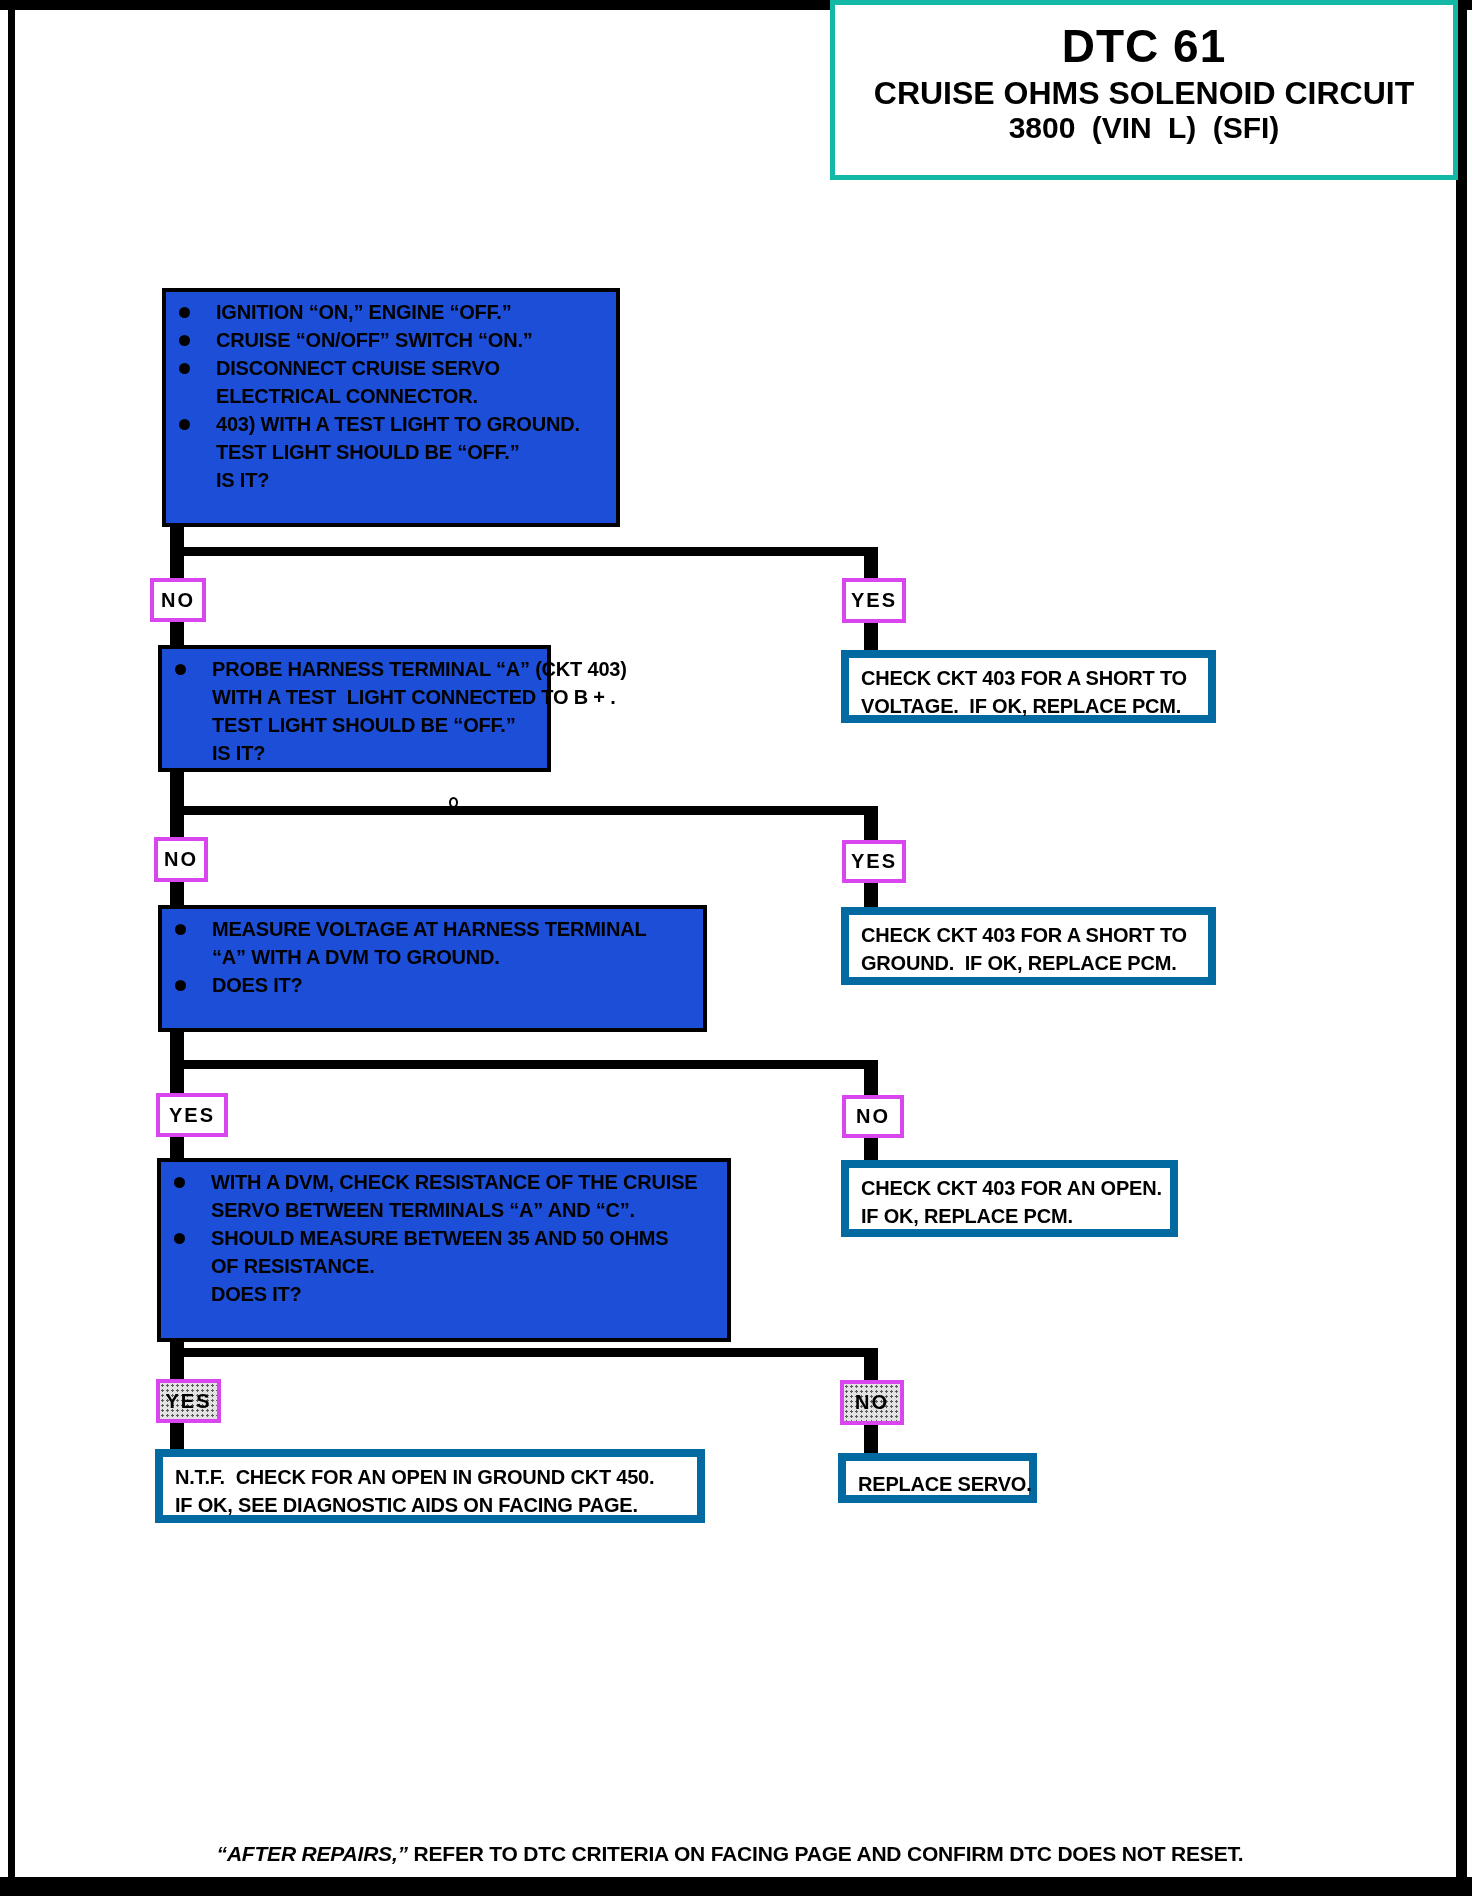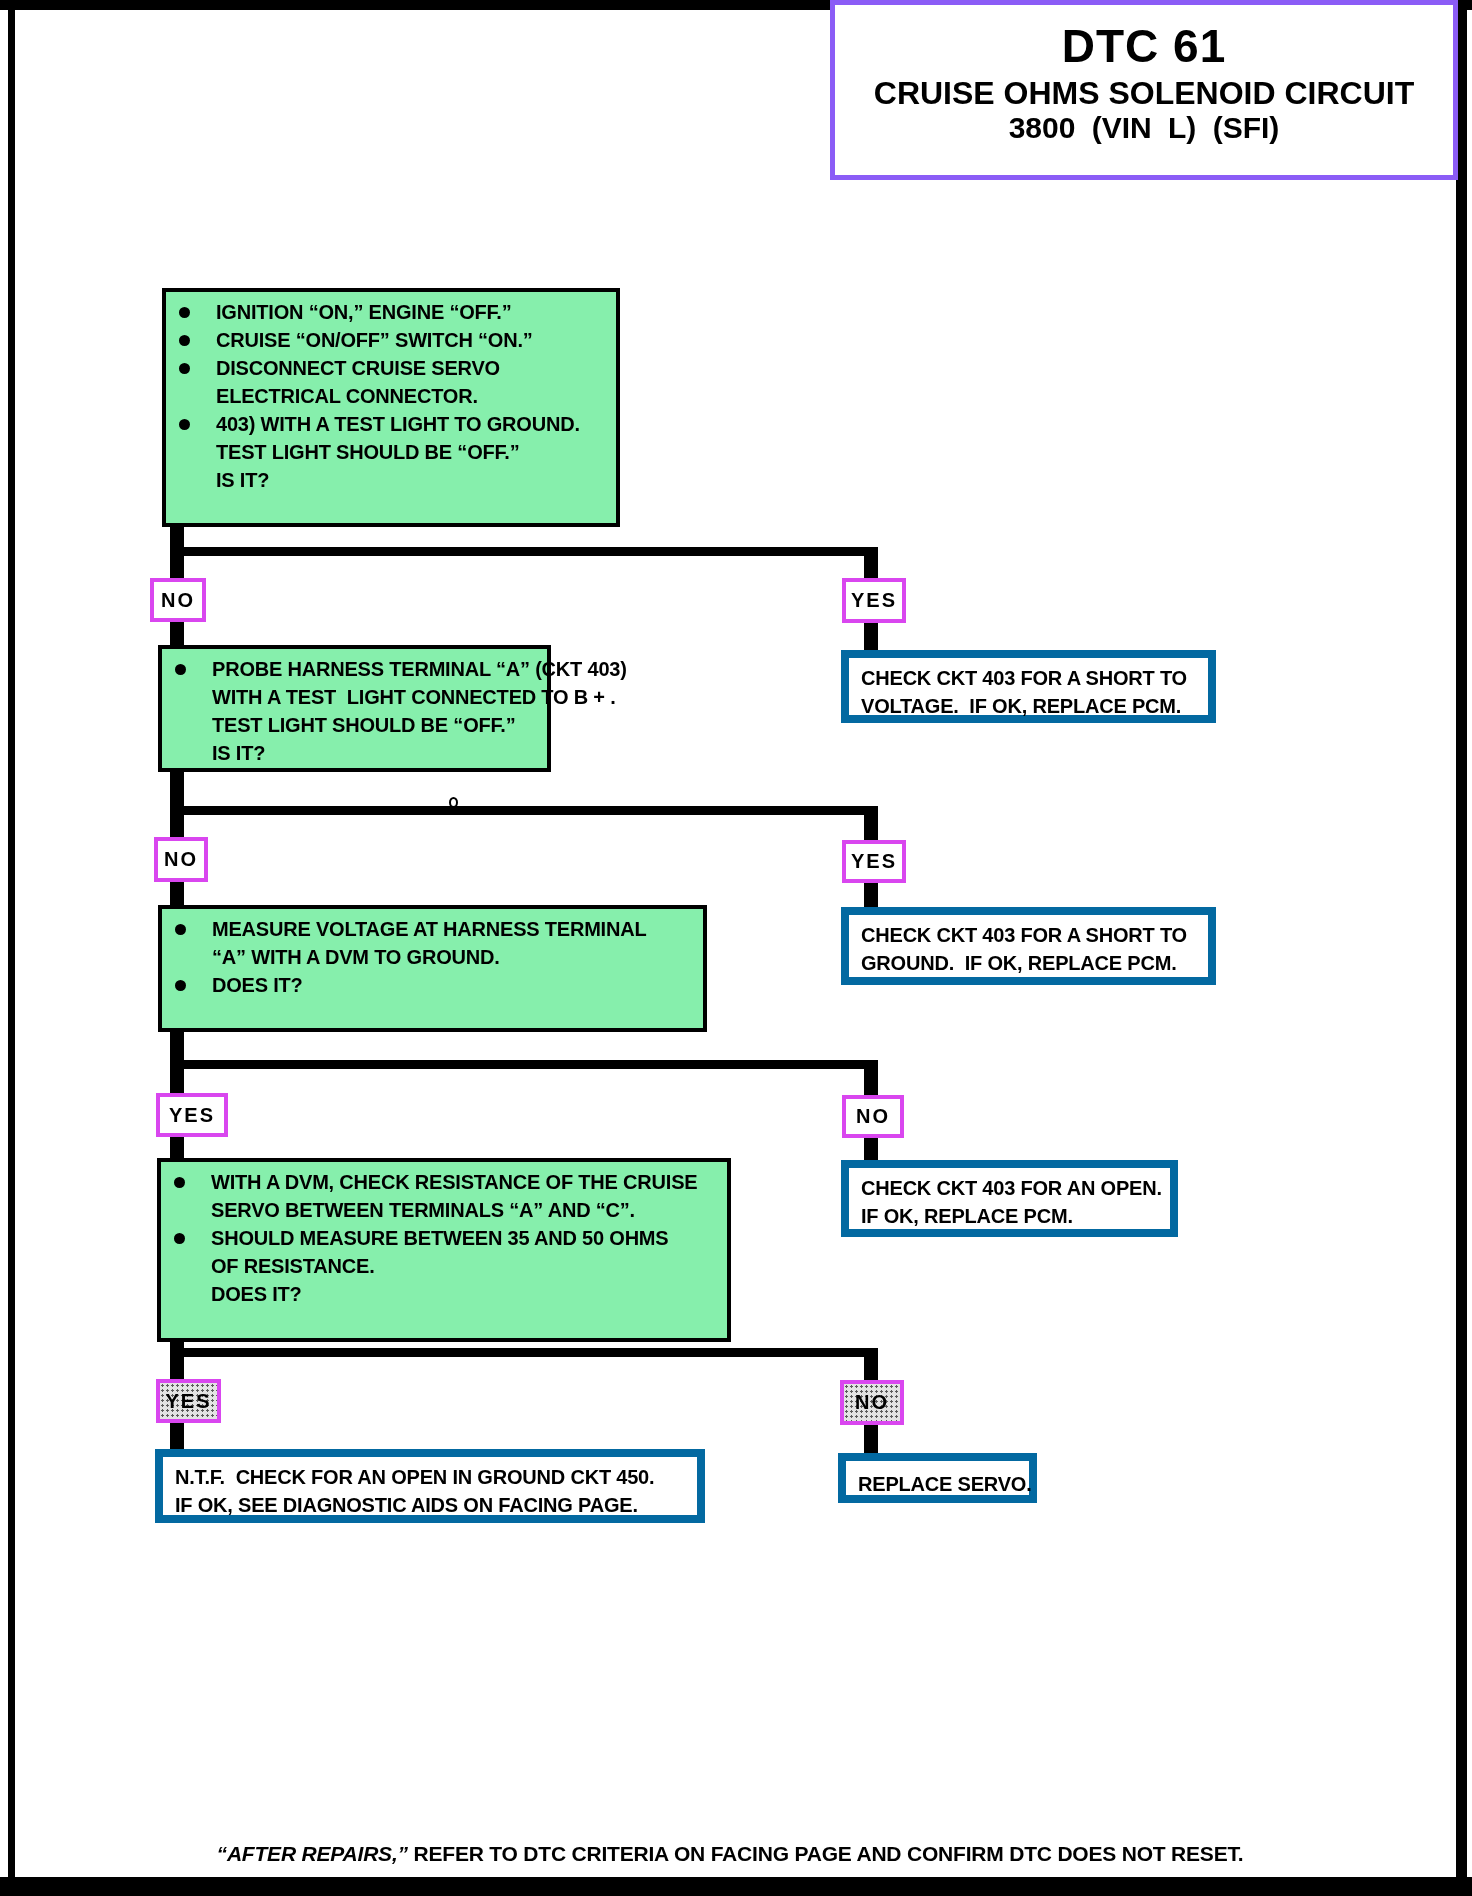--- a/index.html
+++ b/index.html
@@ -12,30 +12,30 @@
     color:#000;
     overflow:hidden;
   }
   
   .frame{position:absolute;background:#000;}
   
   .conn{position:absolute;background:#000;}
   
   .titlebox{
     position:absolute;left:830px;top:0px;width:628px;height:180px;
-    box-sizing:border-box;border:5px solid #8b5cf6;background:#fff;
+    box-sizing:border-box;border:5px solid #14b8a6;background:#fff;
     text-align:center;
   }
   .title1{font-size:46px;line-height:50px;margin-top:16px;letter-spacing:1px;}
   .title2{font-size:32px;line-height:36px;margin-top:4px;}
   .title3{font-size:30px;line-height:34px;word-spacing:8px;}
   
   .qbox{
     position:absolute;box-sizing:border-box;
-    border:4px solid #000;background:#86efac;
+    border:4px solid #000;background:#1d4ed8;
     padding:6px 0 0 0;
   }
   .item{display:flex;}
   .gutter{flex:0 0 50px;}
   .dot{display:block;width:11px;height:11px;border-radius:50%;background:#000;margin:9px 0 0 13px;}
   .lines{flex:1 1 auto;}
   .ln{font-size:20px;line-height:28px;white-space:pre;letter-spacing:-0.2px;}
   
   .label{
     position:absolute;box-sizing:border-box;

